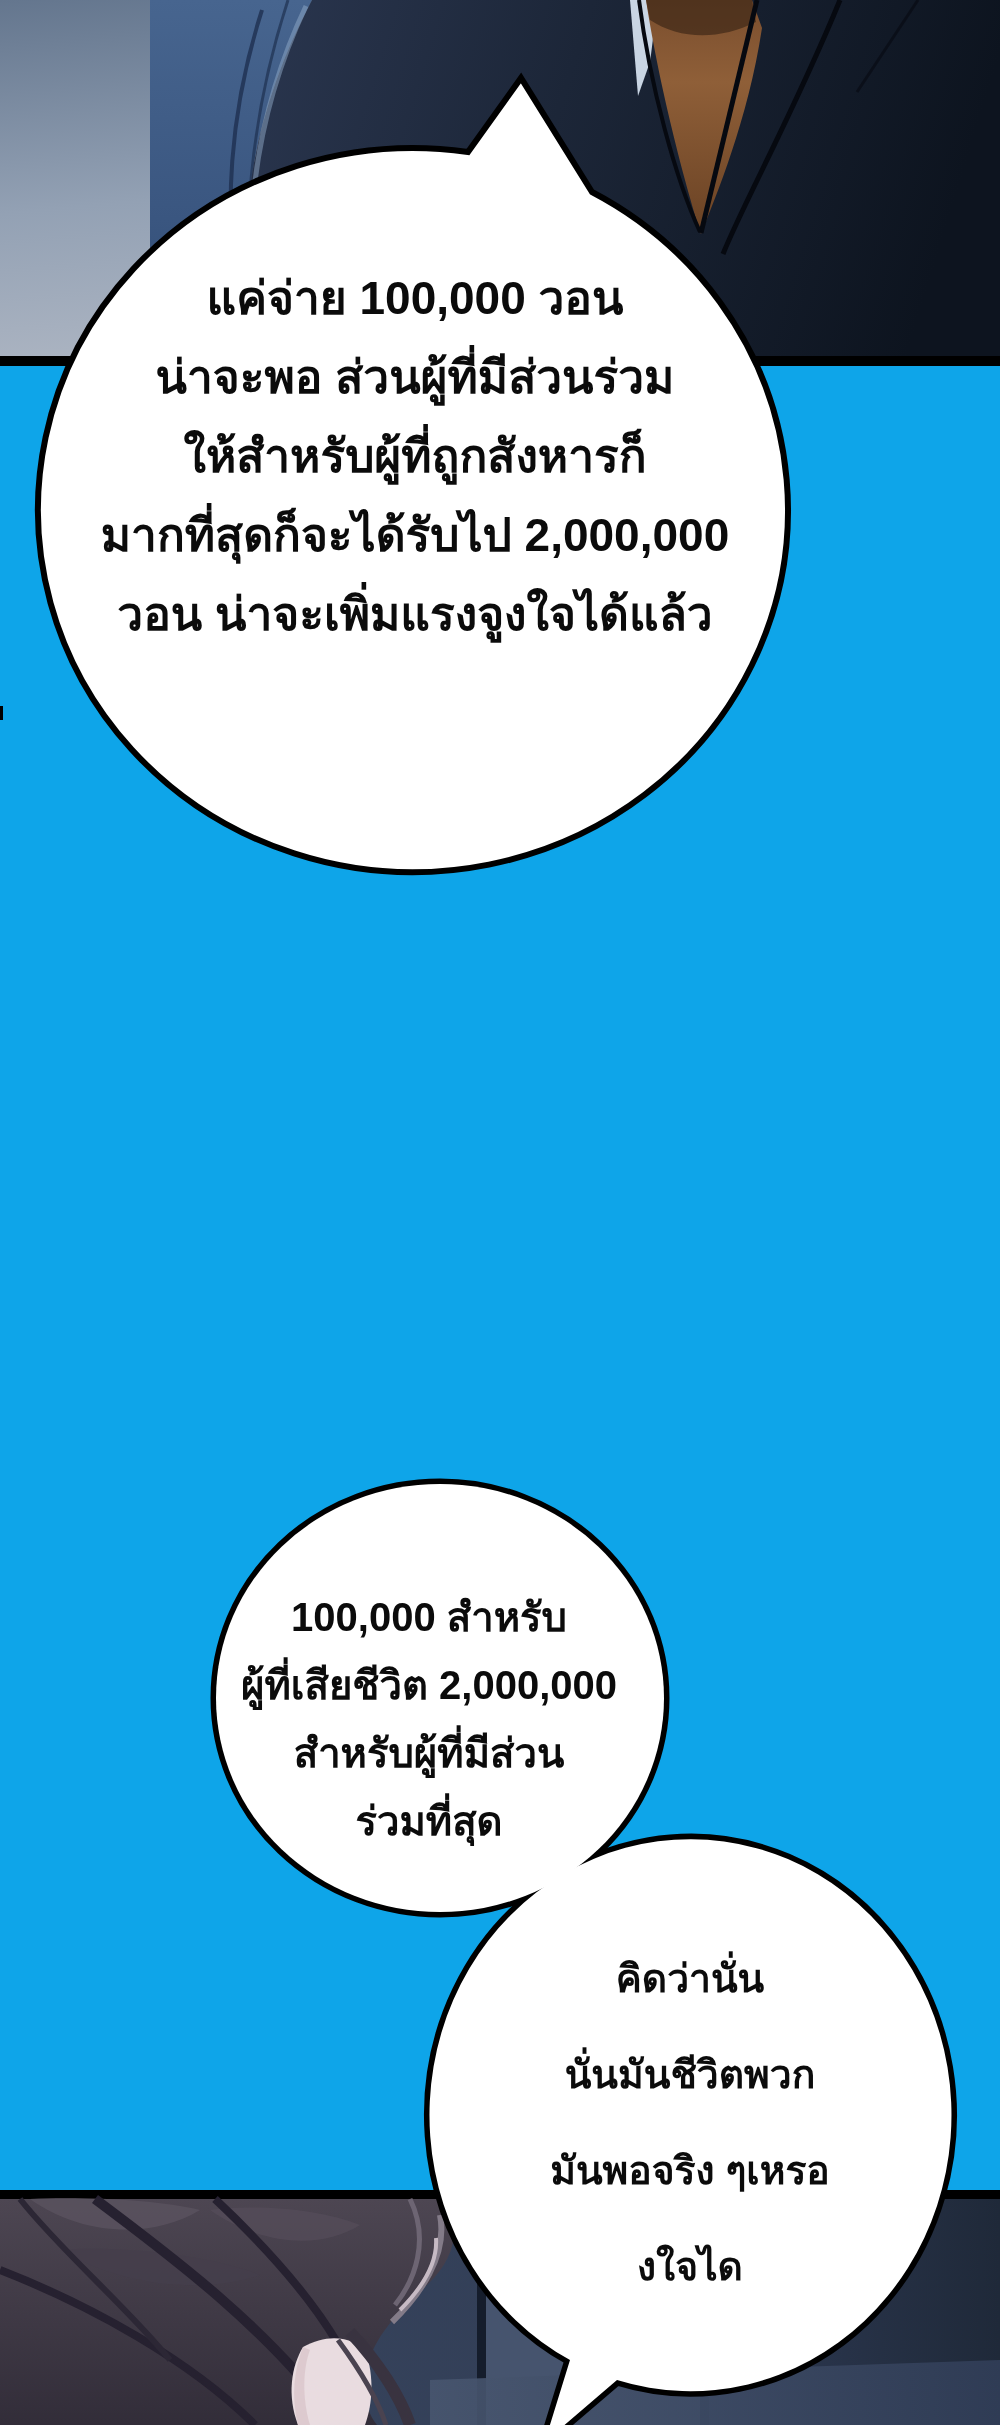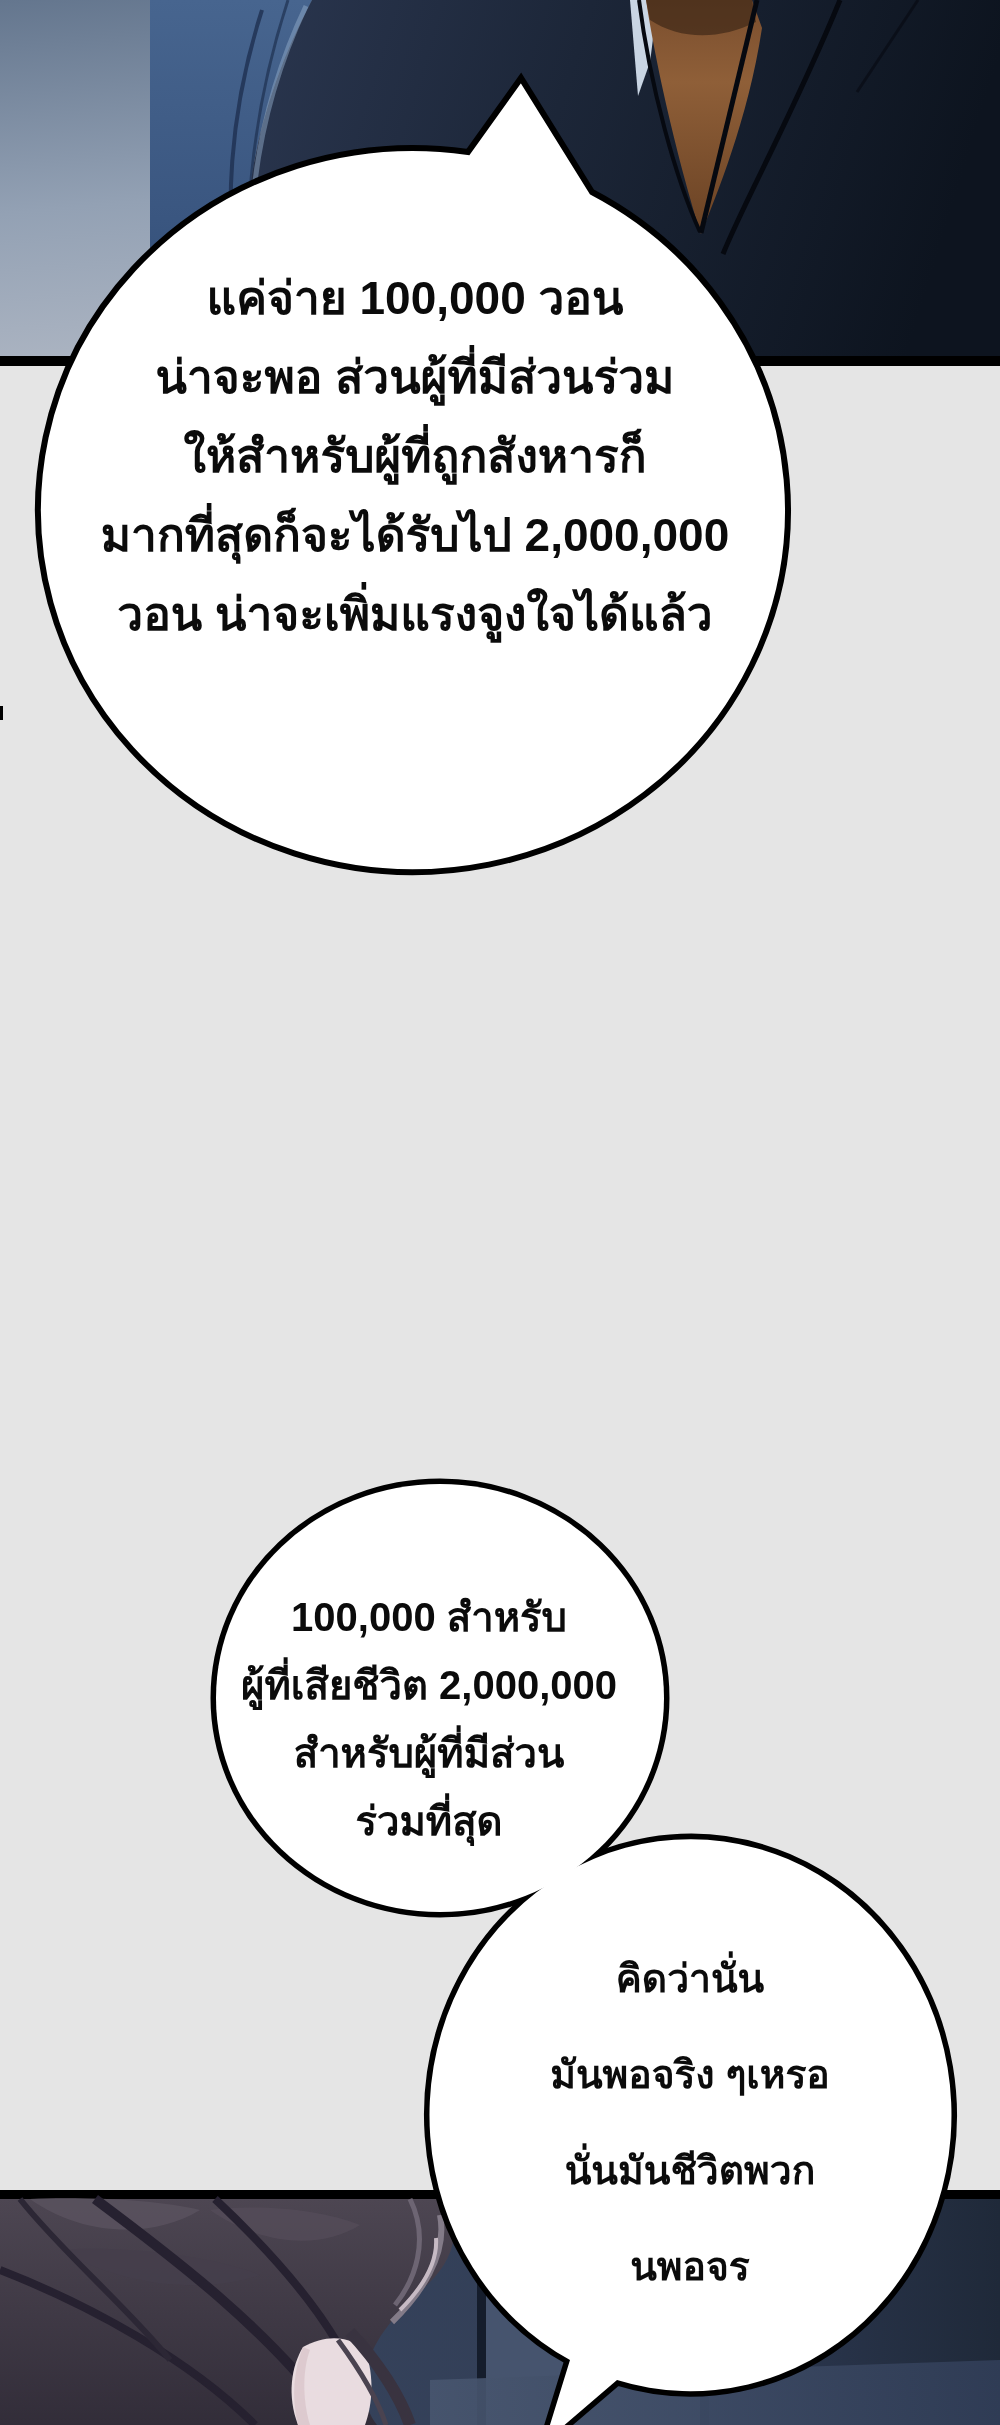--- a/index.html
+++ b/index.html
@@ -1,19 +1,19 @@
 <!DOCTYPE html>
 <html><head>
 <meta charset="utf-8">
 <style>
   html,body{margin:0;padding:0;background:#ffffff;}
   .page{
     position:relative;
     width:1000px;height:2425px;
-    background:#e5e5e5;
+    background:#0ea5e9;
     overflow:hidden;
     font-family:"Liberation Sans","DejaVu Sans",sans-serif;
   }
   .art{position:absolute;left:0;top:0;width:1000px;height:2425px;display:block;}
   .bubble-text{
     position:absolute;
     text-align:center;
     font-weight:700;
     color:#0b0b0b;
     z-index:5;
@@ -138,18 +138,18 @@
 
   <div class="bubble-text bt2">
     <div class="line">100,000 สำหรับ</div>
     <div class="line">ผู้ที่เสียชีวิต 2,000,000</div>
     <div class="line">สำหรับผู้ที่มีส่วน</div>
     <div class="line">ร่วมที่สุด</div>
   </div>
 
   <div class="bubble-text bt3">
     <div class="line">คิดว่านั่น</div>
+    <div class="line">นั่นมันชีวิตพวก</div>
     <div class="line">มันพอจริง ๆเหรอ</div>
-    <div class="line">นั่นมันชีวิตพวก</div>
-    <div class="line">นพอจร</div>
+    <div class="line">งใจได</div>
   </div>
 
 </div>
 
 </body></html>

